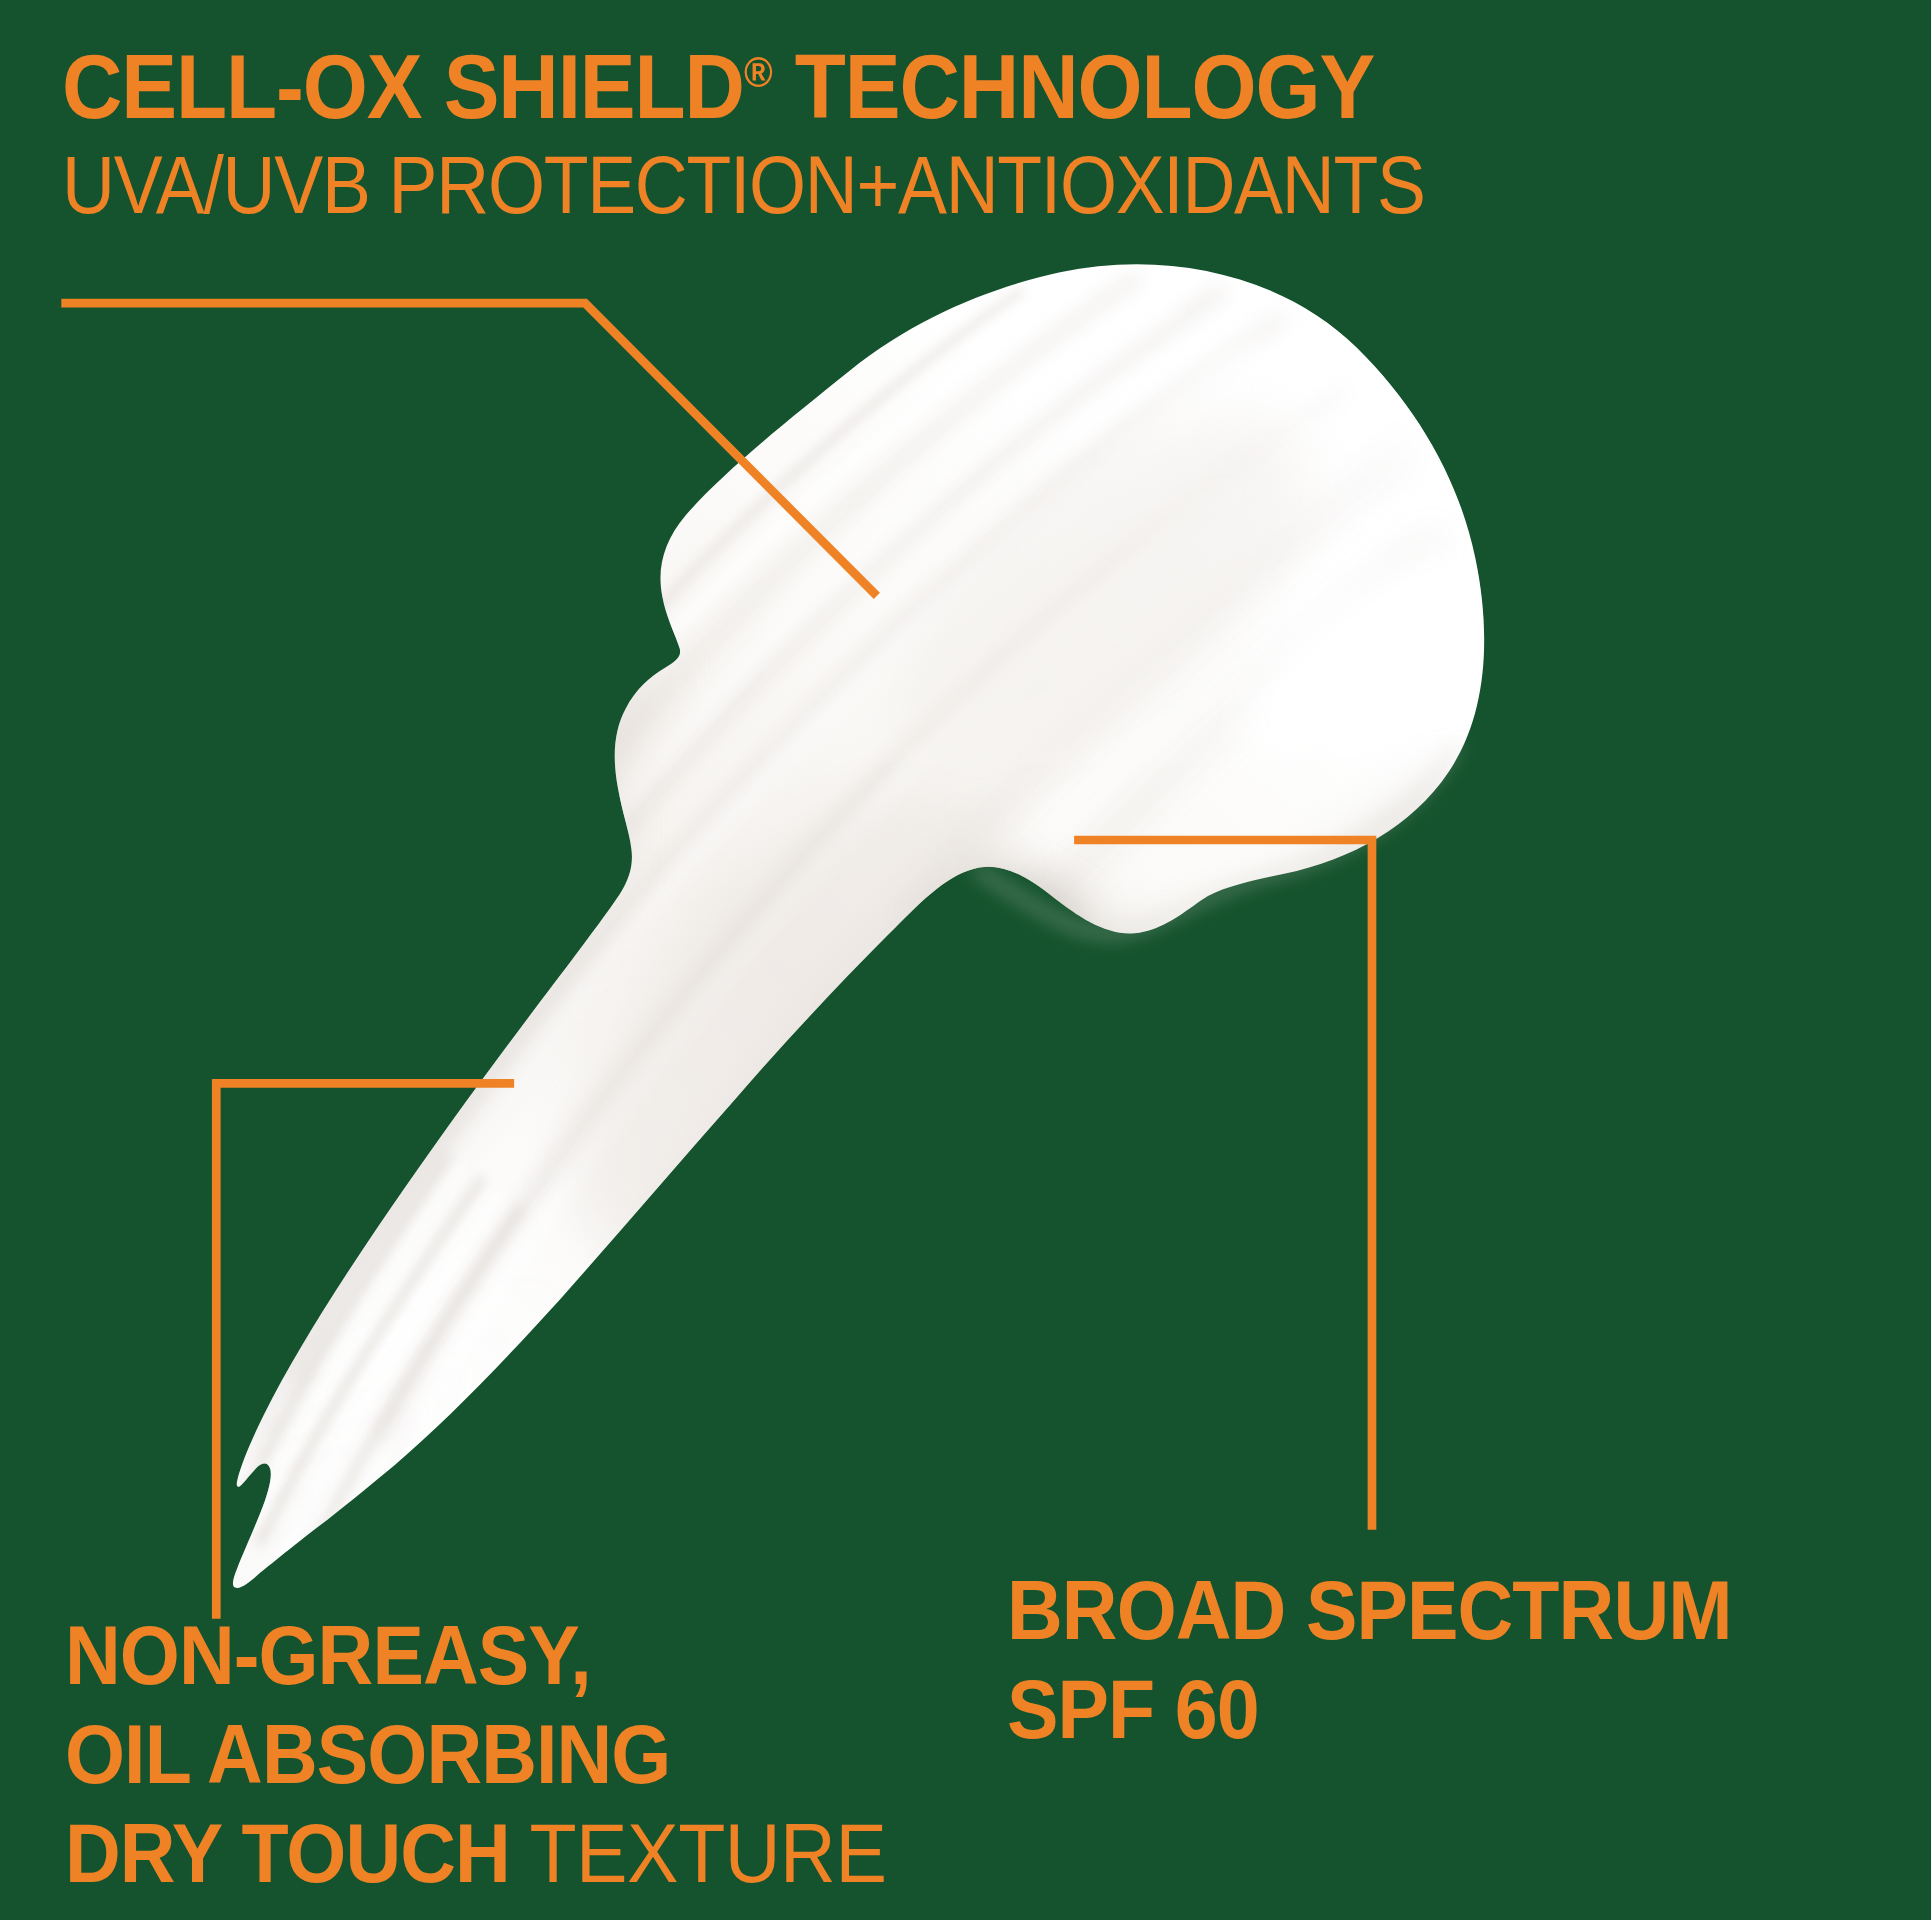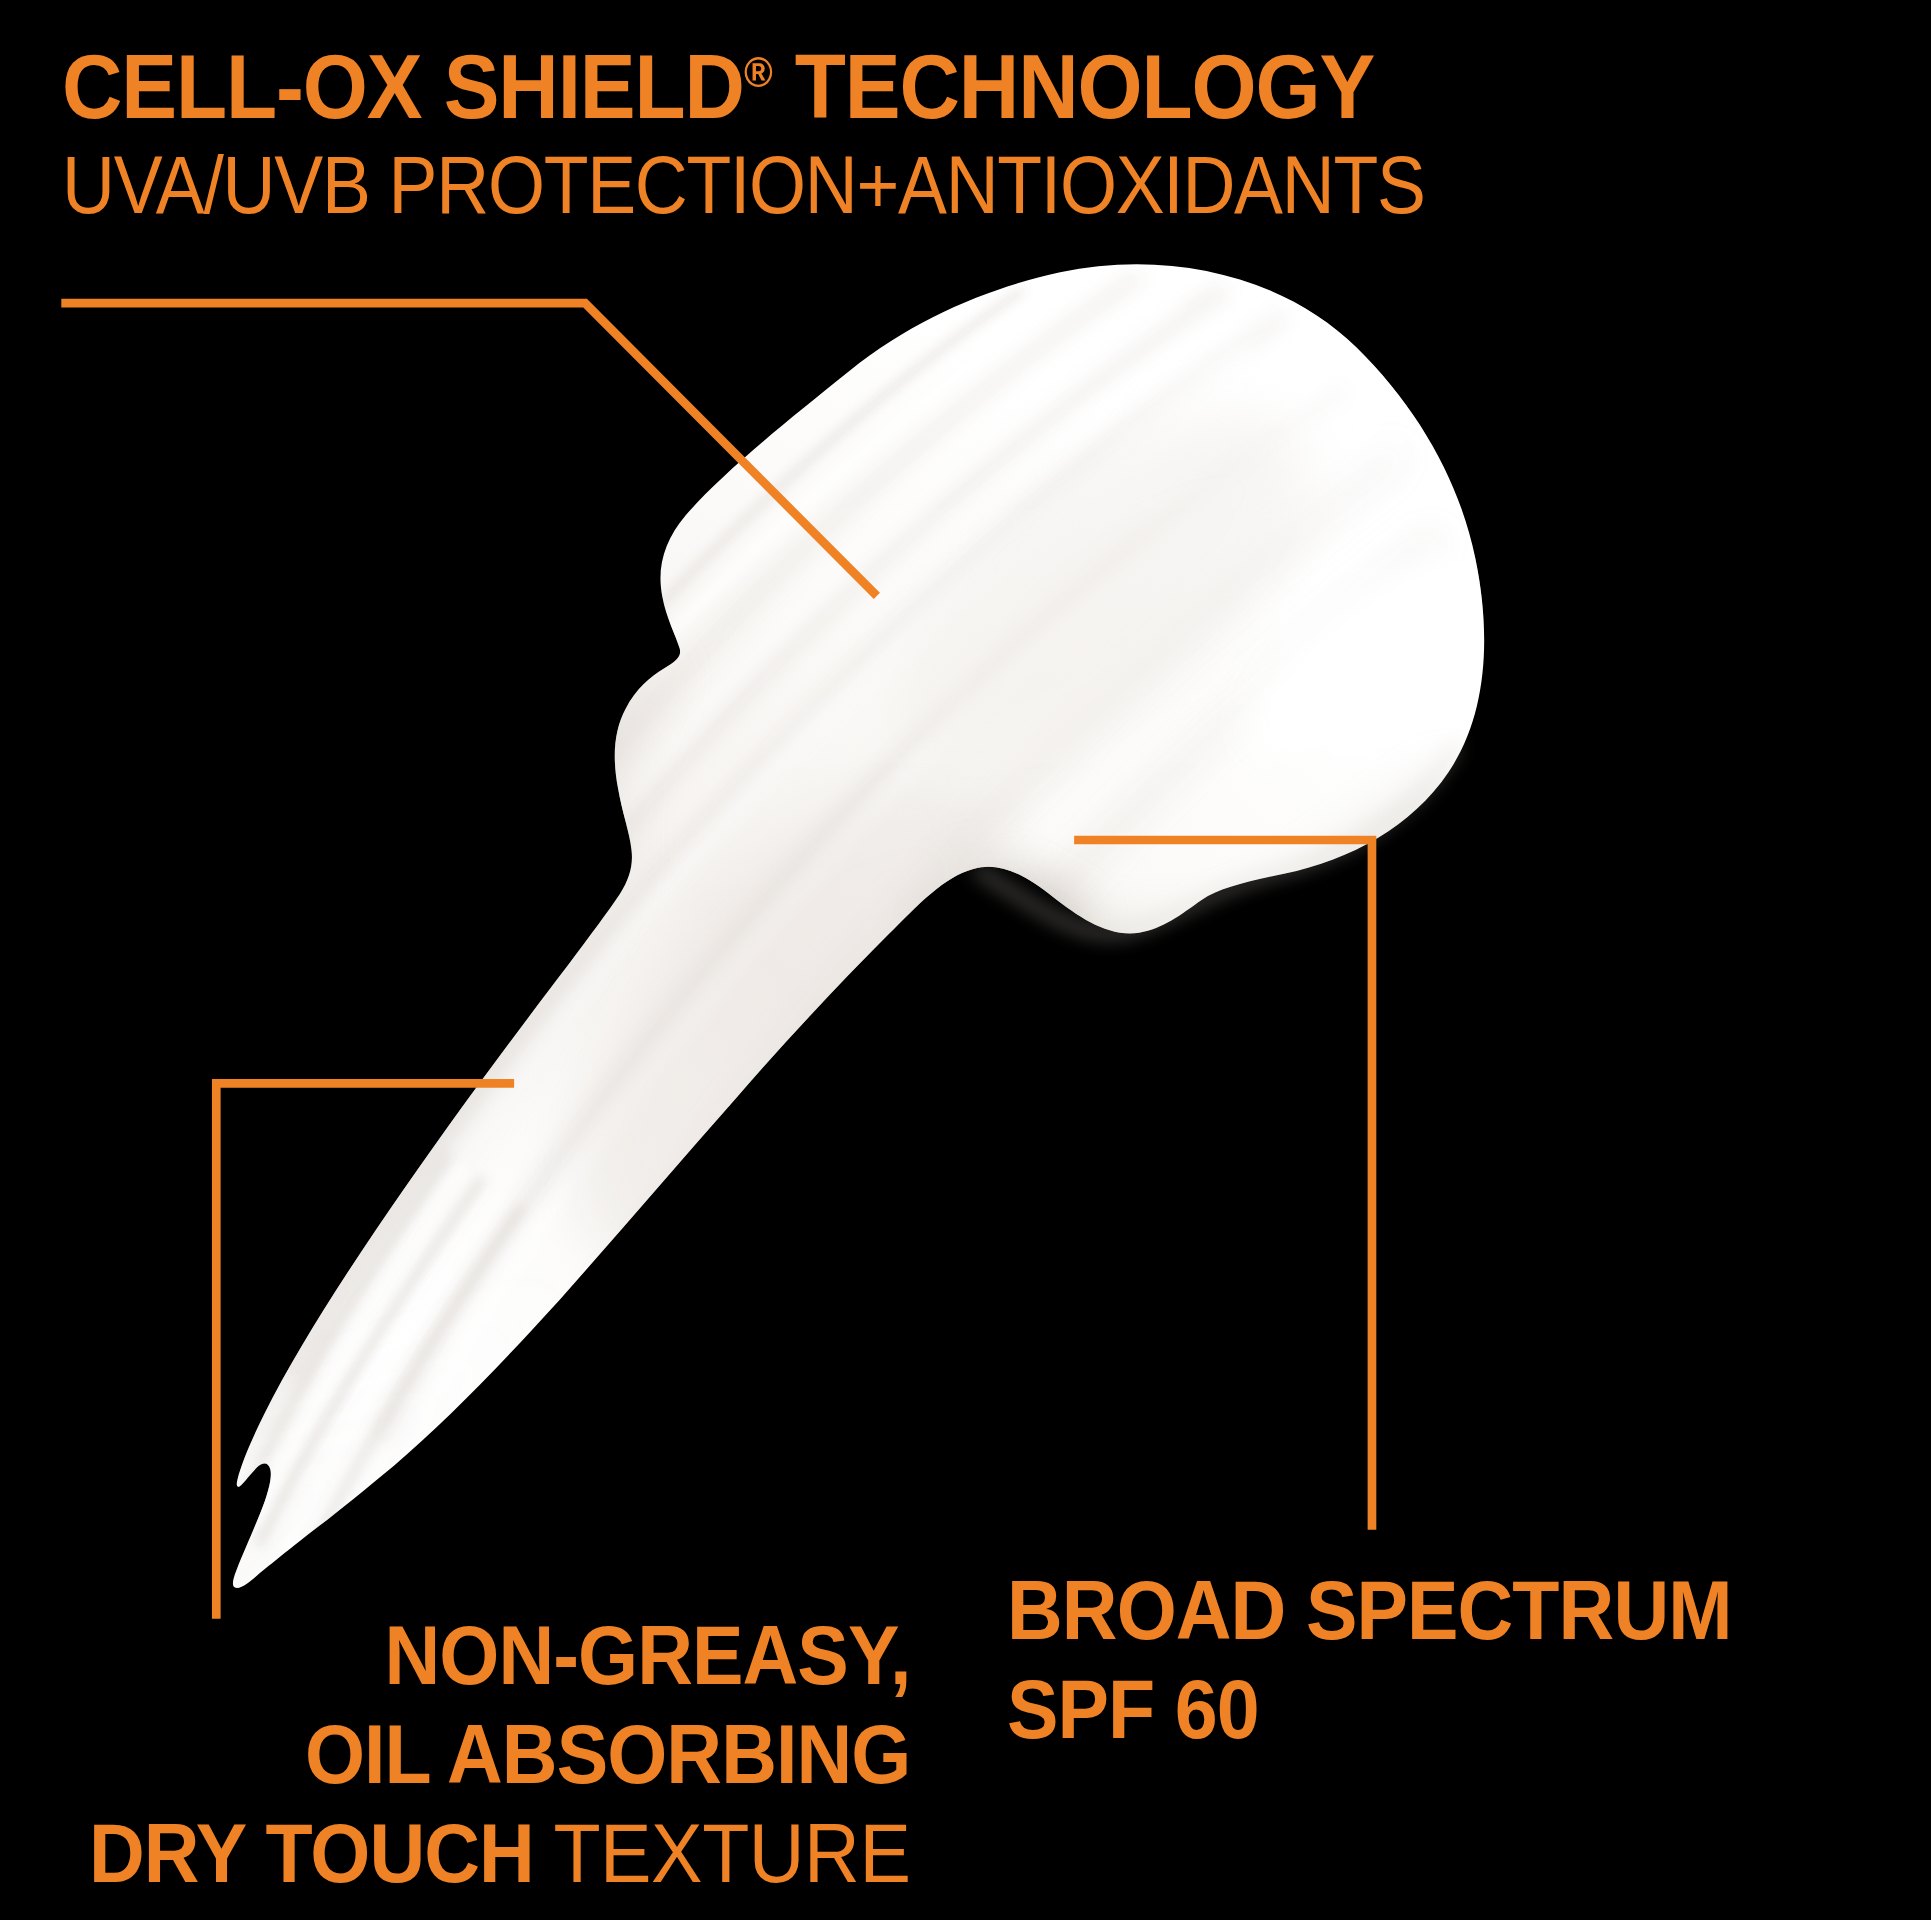--- a/index.html
+++ b/index.html
@@ -2,21 +2,21 @@
 <html><head>
 <meta charset="utf-8">
 <title>Cell-Ox Shield Technology</title>
 <style>
   html,body{margin:0;padding:0;background:#ffffff;}
   body{
     width:1931px;height:1931px;position:relative;overflow:hidden;
     font-family:"Liberation Sans","DejaVu Sans",sans-serif;
     background:#ffffff;
   }
-  #stage{position:absolute;inset:0;width:1931px;height:1920px;background:#000000;}
+  #stage{position:absolute;inset:0;width:1931px;height:1920px;background:#14532d;}
 
   
   #swatch-layer{position:absolute;left:0;top:0;width:1931px;height:1931px;}
 
   
   #leader-layer{position:absolute;left:0;top:0;width:1931px;height:1931px;}
 
   
   .txt{position:absolute;white-space:nowrap;color:#F08226;line-height:1.0;}
 
@@ -26,21 +26,21 @@
     color:#F08226;display:block;line-height:1.0;
     font-stretch:condensed;transform:scaleX(.93);transform-origin:left top;
   }
   #headline .reg{font-size:42px;vertical-align:super;line-height:0;letter-spacing:0;}
   #subhead{
     display:block;margin-top:12.6px;
     font-size:81px;font-weight:400;letter-spacing:-1.4px;color:#F08226;
     transform:scaleX(.905);transform-origin:left top;line-height:1.0;
   }
 
-  #callout-left{left:89px;top:1607px;text-align:right;}
+  #callout-left{left:65px;top:1607px;}
   #callout-left .line{
     display:block;font-size:83px;font-weight:700;letter-spacing:-1px;
     color:#F08226;line-height:1.19;
     transform:scaleX(.93);transform-origin:left top;
   }
   #callout-left .reg-w{font-weight:400;letter-spacing:-0.5px;}
 
   #callout-right{left:1007px;top:1545px;margin-top:17px;}
   #callout-right .line{
     display:block;font-size:83px;font-weight:700;letter-spacing:-1px;

